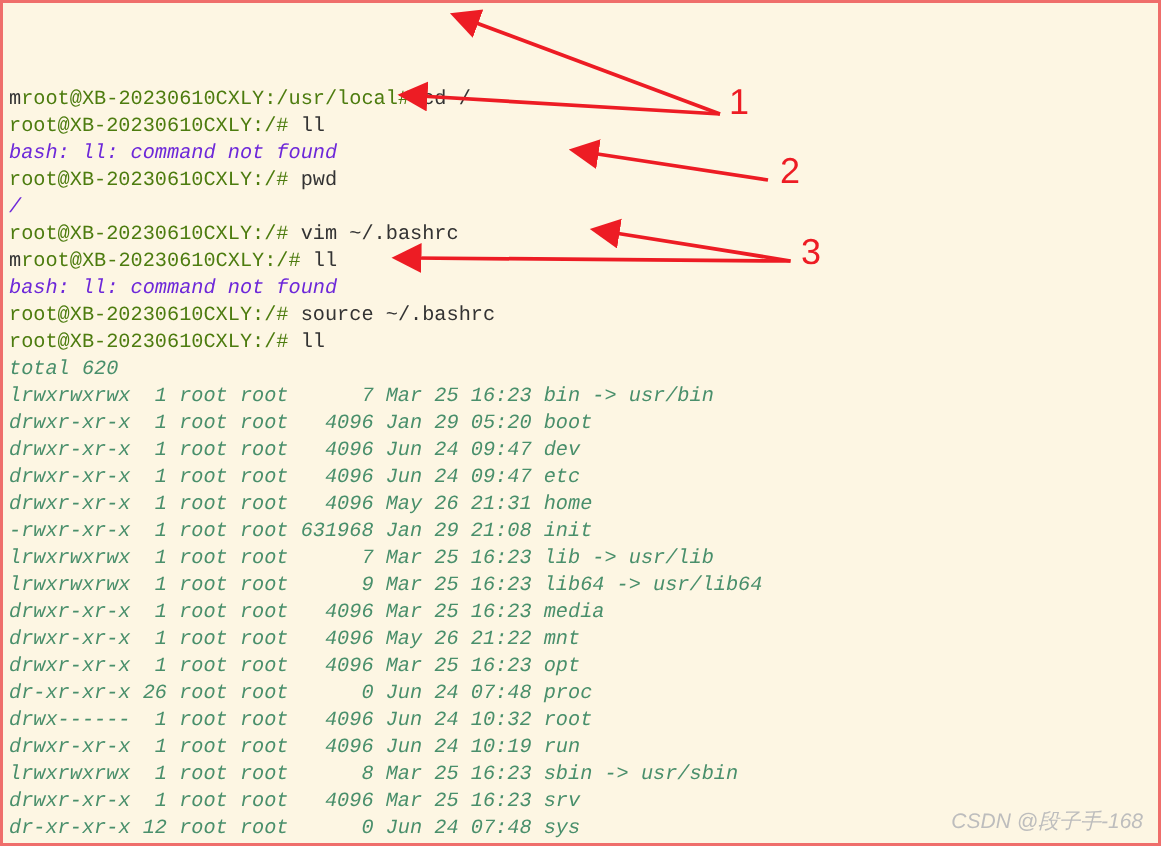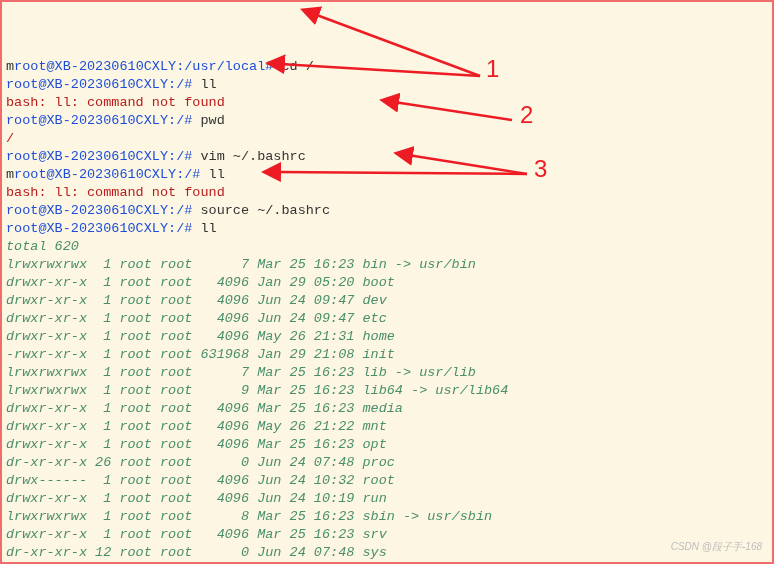--- a/index.html
+++ b/index.html
@@ -10,45 +10,45 @@
     font-family: Consolas, "Courier New", monospace;
     font-size: 13.5px;
     line-height: 18px;
     color: #333;
     border: 2px solid #ef6e6b;
     position: relative;
     overflow: hidden;
     white-space: pre;
   }
   .terminal { padding: 2px 4px; position: relative; }
-  .prompt { color: #1d4ed8; }
+  .prompt { color: #4d7c0f; }
   .cmd { color: #333; }
   .out { color: #498f6b; font-style: italic; }
-  .out-dark { color: #b91c1c; }
+  .out-dark { color: #6d28d9; font-style: italic; }
   .line { display: block; }
 
   
   .anno {
     position: absolute;
     pointer-events: none;
   }
   .arrow { stroke: #ed1c24; fill: #ed1c24; }
   .num {
     position: absolute;
     color: #ed1c24;
     font-family: Arial, sans-serif;
     font-size: 24px;
     font-weight: normal;
   }
   .watermark {
     position: absolute;
     right: 10px;
     bottom: 6px;
     font-family: Arial, sans-serif;
-    font-size: 10px;
+    font-size: 14px;
     color: #bdbdbd;
     font-style: italic;
   }
 </style>
 </head>
 <body>
 
 
 <div class="terminal"><span class="line"><span class="cmd">m</span><span class="prompt">root@XB-20230610CXLY:/usr/local#</span><span class="cmd"> cd /</span></span><span class="line"><span class="prompt">root@XB-20230610CXLY:/#</span><span class="cmd"> ll</span></span><span class="line"><span class="out-dark">bash: ll: command not found</span></span><span class="line"><span class="prompt">root@XB-20230610CXLY:/#</span><span class="cmd"> pwd</span></span><span class="line"><span class="out-dark">/</span></span><span class="line"><span class="prompt">root@XB-20230610CXLY:/#</span><span class="cmd"> vim ~/.bashrc</span></span><span class="line"><span class="cmd">m</span><span class="prompt">root@XB-20230610CXLY:/#</span><span class="cmd"> ll</span></span><span class="line"><span class="out-dark">bash: ll: command not found</span></span><span class="line"><span class="prompt">root@XB-20230610CXLY:/#</span><span class="cmd"> source ~/.bashrc</span></span><span class="line"><span class="prompt">root@XB-20230610CXLY:/#</span><span class="cmd"> ll</span></span><span class="line"><span class="out">total 620</span></span><span class="line"><span class="out">lrwxrwxrwx  1 root root      7 Mar 25 16:23 bin -&gt; usr/bin</span></span><span class="line"><span class="out">drwxr-xr-x  1 root root   4096 Jan 29 05:20 boot</span></span><span class="line"><span class="out">drwxr-xr-x  1 root root   4096 Jun 24 09:47 dev</span></span><span class="line"><span class="out">drwxr-xr-x  1 root root   4096 Jun 24 09:47 etc</span></span><span class="line"><span class="out">drwxr-xr-x  1 root root   4096 May 26 21:31 home</span></span><span class="line"><span class="out">-rwxr-xr-x  1 root root 631968 Jan 29 21:08 init</span></span><span class="line"><span class="out">lrwxrwxrwx  1 root root      7 Mar 25 16:23 lib -&gt; usr/lib</span></span><span class="line"><span class="out">lrwxrwxrwx  1 root root      9 Mar 25 16:23 lib64 -&gt; usr/lib64</span></span><span class="line"><span class="out">drwxr-xr-x  1 root root   4096 Mar 25 16:23 media</span></span><span class="line"><span class="out">drwxr-xr-x  1 root root   4096 May 26 21:22 mnt</span></span><span class="line"><span class="out">drwxr-xr-x  1 root root   4096 Mar 25 16:23 opt</span></span><span class="line"><span class="out">dr-xr-xr-x 26 root root      0 Jun 24 07:48 proc</span></span><span class="line"><span class="out">drwx------  1 root root   4096 Jun 24 10:32 root</span></span><span class="line"><span class="out">drwxr-xr-x  1 root root   4096 Jun 24 10:19 run</span></span><span class="line"><span class="out">lrwxrwxrwx  1 root root      8 Mar 25 16:23 sbin -&gt; usr/sbin</span></span><span class="line"><span class="out">drwxr-xr-x  1 root root   4096 Mar 25 16:23 srv</span></span><span class="line"><span class="out">dr-xr-xr-x 12 root root      0 Jun 24 07:48 sys</span></span><span class="line"><span class="out">drwxrwxrwt  1 root root   4096 Jun 24 09:47 tmp</span></span></div>
 

